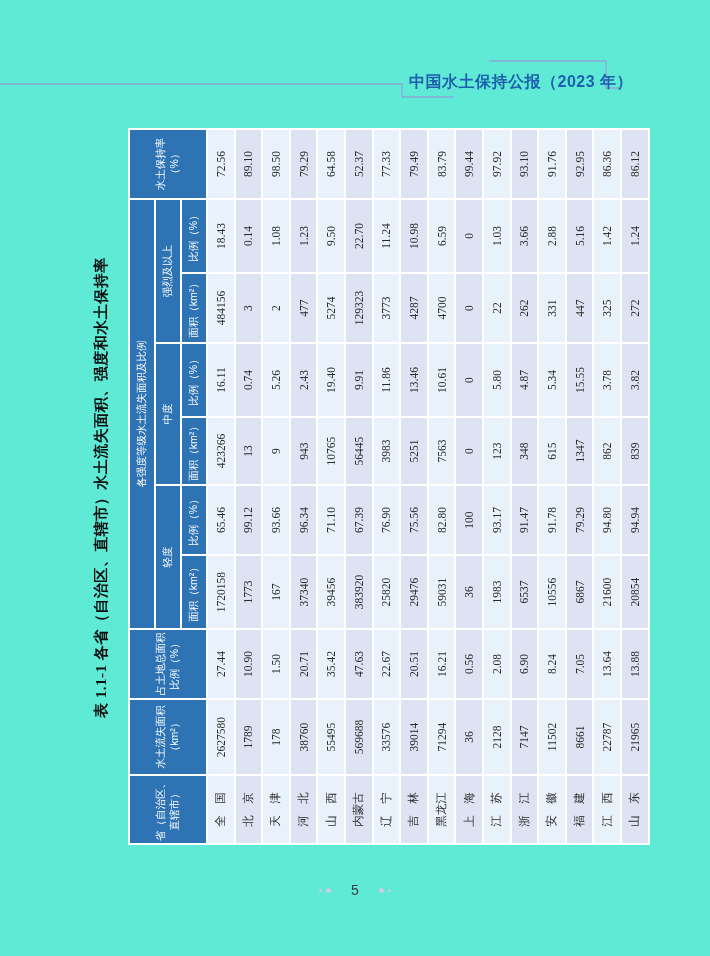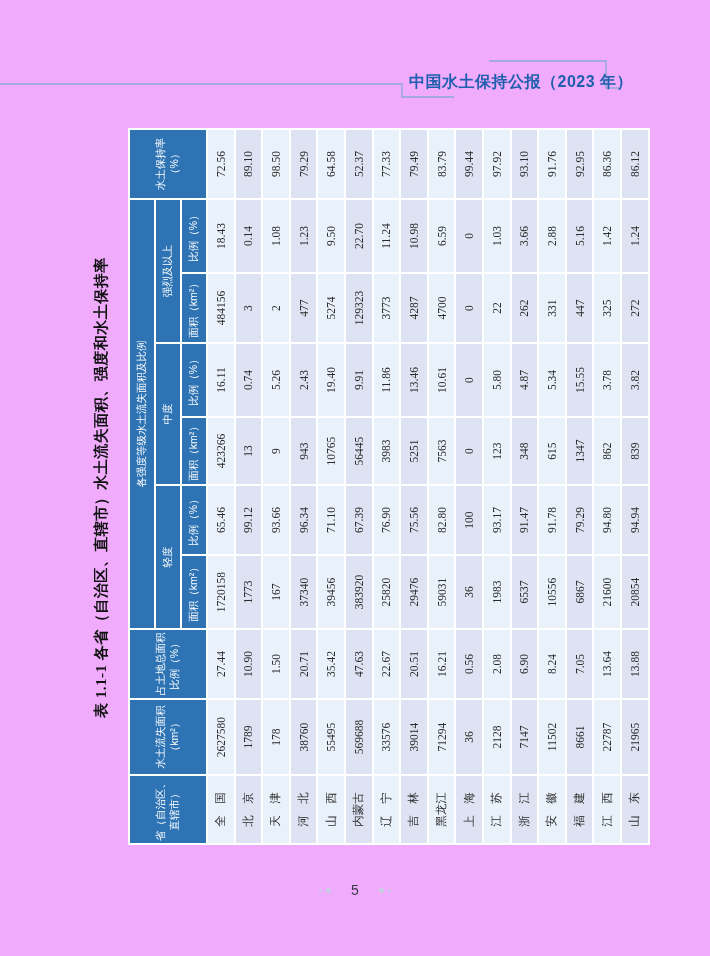--- a/index.html
+++ b/index.html
@@ -1,17 +1,17 @@
 <!DOCTYPE html>
 <html style="--header-blue: #2e74b5; --row-light: #e9f1fa; --row-alt: #dde3f2; --accent-blue: #1f5fae; --dot-color: #c9cee2;"><head>
 <meta charset="utf-8">
 <style>
   html,body{margin:0;padding:0;background:#fff;}
   .page{
-    position:relative;width:710px;height:956px;background:#f0abfc;overflow:hidden;
+    position:relative;width:710px;height:956px;background:#5eead4;overflow:hidden;
     font-family:"Liberation Sans",sans-serif;
   }
   
   .header-rule{position:absolute;left:0;top:0;}
   .header-title{
     position:absolute;left:409px;top:72px;
     font-size:16px;font-weight:bold;color:var(--accent-blue,#1f5fae);
     letter-spacing:0.5px;white-space:nowrap;
   }
   

